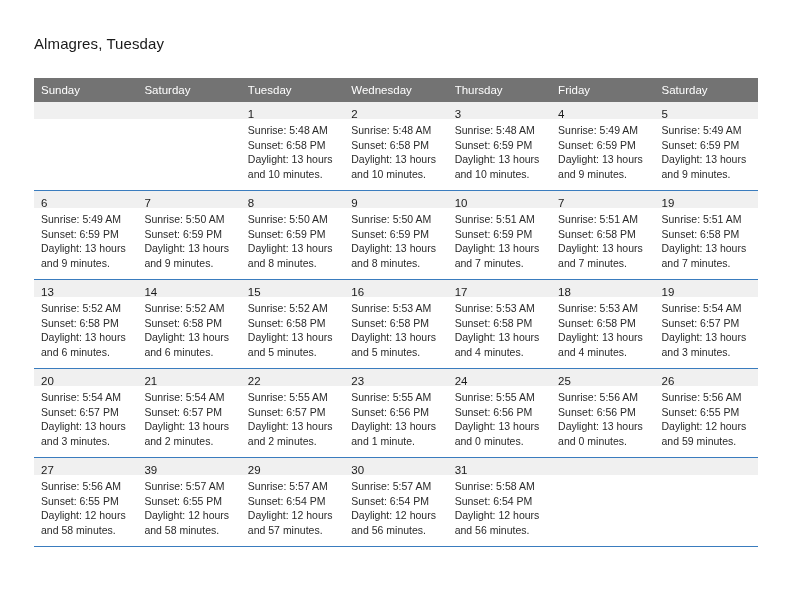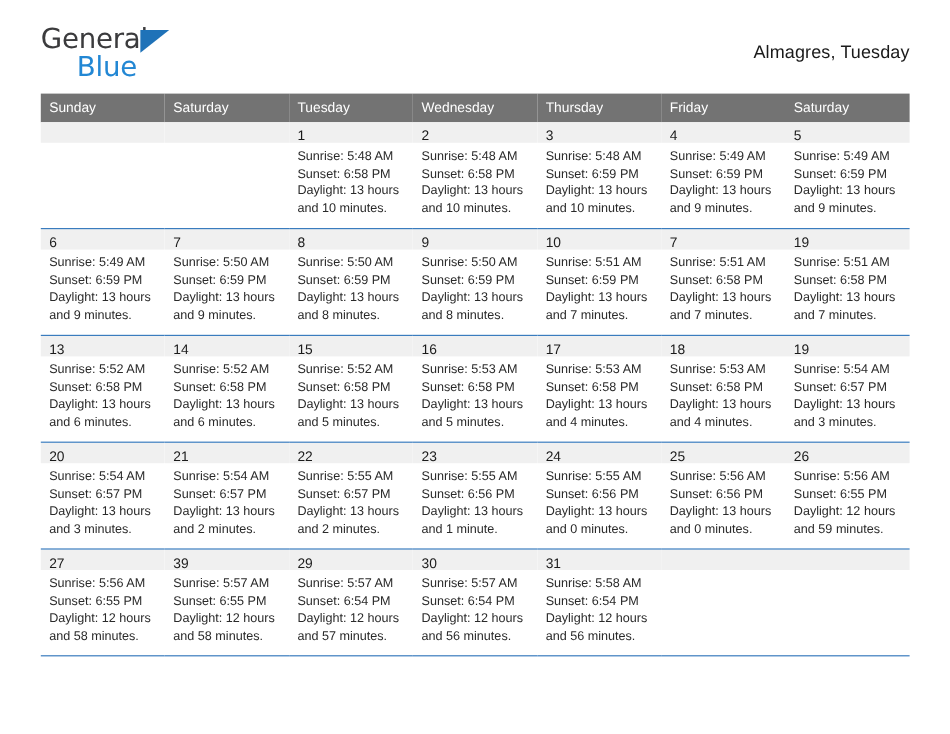--- a/index.html
+++ b/index.html
@@ -128,25 +128,20 @@
     color: #2a2a2a;
   }
   .cell-body div { white-space: nowrap; }
 </style>
 </head>
 <body>
 
 <div class="page">
 
   <div class="masthead">
-    <div class="logo">
-      <span class="logo-general">General</span>
-      <span class="logo-tri"></span>
-      <span class="logo-blue">Blue</span>
-    </div>
     <div class="titles">
       <div class="cal-subtitle">Almagres, Tuesday</div>
     </div>
   </div>
 
   <table class="calendar">
     <thead>
       <tr>
         <th>Sunday</th>
         <th>Saturday</th>

